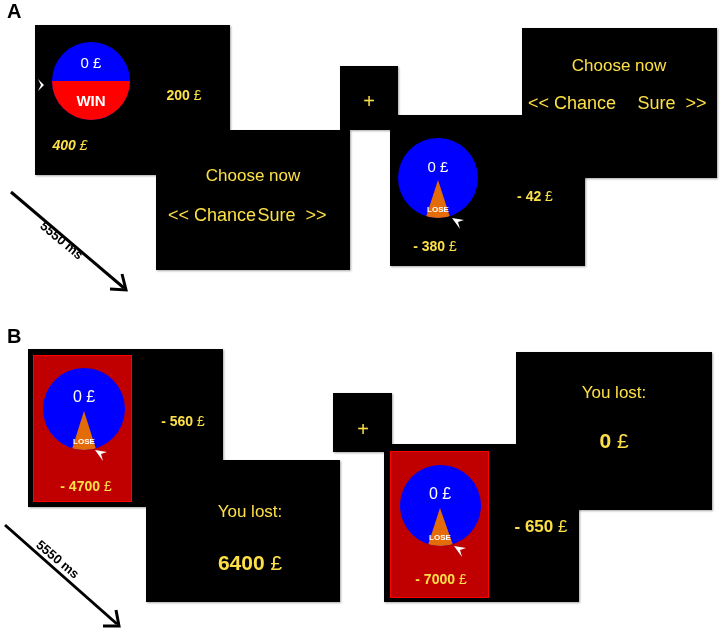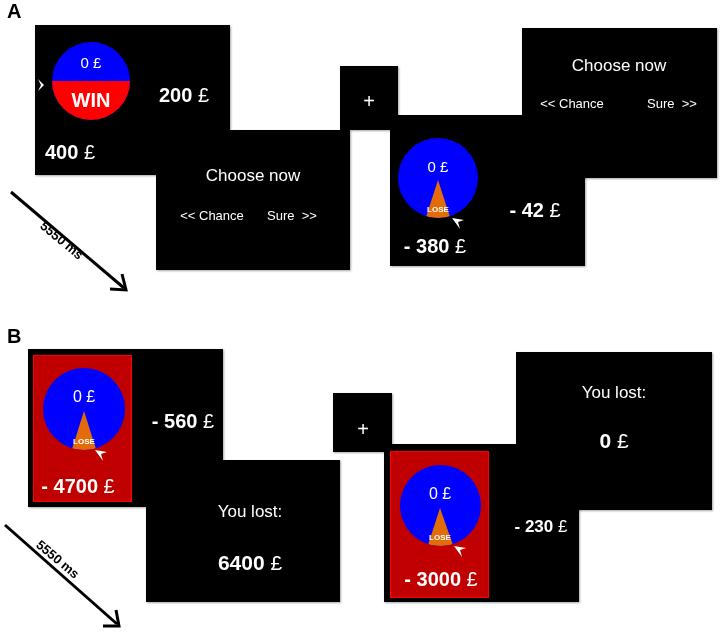--- a/index.html
+++ b/index.html
@@ -1,24 +1,24 @@
 <!DOCTYPE html>
 <html><head>
 <meta charset="utf-8">
 <style>
   html, body { margin:0; padding:0; background:#ffffff; }
   body { width:722px; height:635px; position:relative; overflow:hidden; font-family:"Liberation Sans", sans-serif; }
   .abs { position:absolute; }
   .panel-label { position:absolute; font-weight:bold; font-size:20px; color:#000; font-family:"Liberation Sans", sans-serif; }
   .screen { position:absolute; background:#000; box-shadow:1px 1px 2px rgba(0,0,0,0.35); }
-  .txt { position:absolute; color:#ffffff; white-space:nowrap; transform:translate(-50%,-50%); }
-  .big { font-weight:bold; font-size:20px; }
+  .txt { position:absolute; color:#fde047; white-space:nowrap; transform:translate(-50%,-50%); }
+  .big { font-weight:bold; font-size:14px; }
   .big .cur { font-weight:normal; }
   .prompt { font-size:17px; }
-  .opts { font-size:13px;text-align:right; }
+  .opts { font-size:18px;text-align:right; }
   .fix { font-size:20px; }
   .wheel { position:absolute; border-radius:50%; overflow:hidden; background:#0000ff; }
   .wheel .half-red { position:absolute; left:0; bottom:0; width:100%; height:50%; background:#ff0000; }
   .wheel-label { position:absolute; color:#fff; white-space:nowrap; transform:translate(-50%,-50%); }
   .redbox { position:absolute; background:#c00000; border:1px solid #ff0000; box-sizing:border-box; }
   svg { position:absolute; overflow:visible; }
 </style>
 </head>
 <body>
 
@@ -27,27 +27,27 @@
 <svg style="left:0;top:0;width:722px;height:635px;pointer-events:none;">
   <line x1="11" y1="192" x2="124" y2="288" stroke="#000" stroke-width="3"></line>
   <polyline points="110,289 126,290 122,274" fill="none" stroke="#000" stroke-width="3"></polyline>
 </svg>
 <div class="abs" style="left:47px;top:218px;transform:rotate(40deg);transform-origin:left top;font-weight:bold;font-size:13px;color:#000;white-space:nowrap;">5550 ms</div>
 
 <div class="screen" style="left:35px;top:25px;width:195px;height:150px;">
   <div class="wheel" style="left:17px;top:17px;width:78px;height:78px;">
     <div class="half-red"></div>
     <div class="wheel-label" style="left:39px;top:20px;font-size:15px;">0 £</div>
-    <div class="wheel-label" style="left:39px;top:58px;font-size:20px;font-weight:bold;">WIN</div>
+    <div class="wheel-label" style="left:39px;top:58px;font-size:15px;font-weight:bold;">WIN</div>
   </div>
   <svg style="left:3px;top:54px;width:10px;height:12px;">
     <polygon points="0,0 6,6 0,12 3,6" fill="#fff"></polygon>
   </svg>
   <div class="txt big" style="left:149px;top:70px;"><span>200</span> <span class="cur">£</span></div>
-  <div class="txt big" style="left:35px;top:127px;"><span>400</span> <span class="cur">£</span></div>
+  <div class="txt big" style="left:35px;top:120px;font-style:italic;"><span>400</span> <span class="cur">£</span></div>
 </div>
 
 <div class="screen" style="left:156px;top:130px;width:194px;height:140px;">
   <div class="txt prompt" style="left:97px;top:46px;">Choose now</div>
   <div class="txt opts" style="left:56px;top:85px;">&lt;&lt; Chance</div>
   <div class="txt opts" style="left:136px;top:85px;white-space:pre;">Sure  &gt;&gt;</div>
 </div>
 
 <div class="screen" style="left:340px;top:66px;width:58px;height:64px;">
   <div class="txt fix" style="left:29px;top:35px;">+</div>
@@ -57,21 +57,21 @@
   <div class="wheel" style="left:8px;top:23px;width:80px;height:80px;">
     <svg style="left:0;top:0;width:80px;height:80px;">
       <path d="M40,42 L28,79 A40,40 0 0 0 52,79 Z" fill="#e36c09"></path>
     </svg>
     <div class="wheel-label" style="left:40px;top:28px;font-size:15px;">0 £</div>
     <div class="wheel-label" style="left:40px;top:71px;font-size:8px;font-weight:bold;">LOSE</div>
   </div>
   <svg style="left:62px;top:103px;width:12px;height:12px;">
     <polygon points="0,0 12,2 6,4 8,11" fill="#fff"></polygon>
   </svg>
-  <div class="txt big" style="left:145px;top:81px;margin-top:14px;"><span>- 42</span> <span class="cur">£</span></div>
+  <div class="txt big" style="left:145px;top:81px;"><span>- 42</span> <span class="cur">£</span></div>
   <div class="txt big" style="left:45px;top:131px;"><span>- 380</span> <span class="cur">£</span></div>
 </div>
 
 <div class="screen" style="left:522px;top:28px;width:195px;height:150px;">
   <div class="txt prompt" style="left:97px;top:38px;">Choose now</div>
   <div class="txt opts" style="left:50px;top:75px;">&lt;&lt; Chance</div>
   <div class="txt opts" style="left:150px;top:75px;white-space:pre;">Sure  &gt;&gt;</div>
 </div>
 
 <div class="panel-label" style="left:7px;top:325px;">B</div>
@@ -87,21 +87,21 @@
     <div class="wheel" style="left:9px;top:12px;width:82px;height:82px;">
       <svg style="left:0;top:0;width:82px;height:82px;">
         <path d="M41,43 L29,81 A41,41 0 0 0 53,81 Z" fill="#e36c09"></path>
       </svg>
       <div class="wheel-label" style="left:41px;top:29px;font-size:16px;">0 £</div>
       <div class="wheel-label" style="left:41px;top:73px;font-size:8px;font-weight:bold;">LOSE</div>
     </div>
     <svg style="left:61px;top:94px;width:12px;height:12px;">
       <polygon points="0,0 12,2 6,4 8,11" fill="#fff"></polygon>
     </svg>
-    <div class="txt big" style="left:44px;top:130px;text-align:center;"><span>- 4700</span> <span class="cur">£</span></div>
+    <div class="txt big" style="left:52px;top:130px;text-align:center;"><span>- 4700</span> <span class="cur">£</span></div>
   </div>
   <div class="txt big" style="left:155px;top:72px;"><span>- 560</span> <span class="cur">£</span></div>
 </div>
 
 <div class="screen" style="left:146px;top:460px;width:194px;height:142px;">
   <div class="txt prompt" style="left:104px;top:52px;">You lost:</div>
   <div class="txt big" style="left:104px;top:103px;font-size:21px;"><span>6400</span> <span class="cur">£</span></div>
 </div>
 
 <div class="screen" style="left:333px;top:393px;width:59px;height:59px;">
@@ -113,21 +113,21 @@
     <div class="wheel" style="left:9px;top:13px;width:81px;height:81px;">
       <svg style="left:0;top:0;width:81px;height:81px;">
         <path d="M40,43 L28,80 A40,40 0 0 0 53,80 Z" fill="#e36c09"></path>
       </svg>
       <div class="wheel-label" style="left:40px;top:29px;font-size:16px;">0 £</div>
       <div class="wheel-label" style="left:40px;top:72px;font-size:8px;font-weight:bold;">LOSE</div>
     </div>
     <svg style="left:63px;top:94px;width:12px;height:12px;">
       <polygon points="0,0 12,2 6,4 8,11" fill="#fff"></polygon>
     </svg>
-    <div class="txt big" style="left:50px;top:127px;"><span>- 3000</span> <span class="cur">£</span></div>
+    <div class="txt big" style="left:50px;top:127px;"><span>- 7000</span> <span class="cur">£</span></div>
   </div>
-  <div class="txt big" style="left:157px;top:83px;font-size:17px;"><span>- 230</span> <span class="cur">£</span></div>
+  <div class="txt big" style="left:157px;top:83px;font-size:17px;"><span>- 650</span> <span class="cur">£</span></div>
 </div>
 
 <div class="screen" style="left:516px;top:352px;width:196px;height:158px;">
   <div class="txt prompt" style="left:98px;top:41px;">You lost:</div>
   <div class="txt big" style="left:98px;top:89px;font-size:21px;"><span>0</span> <span class="cur">£</span></div>
 </div>
 
 </body></html>

